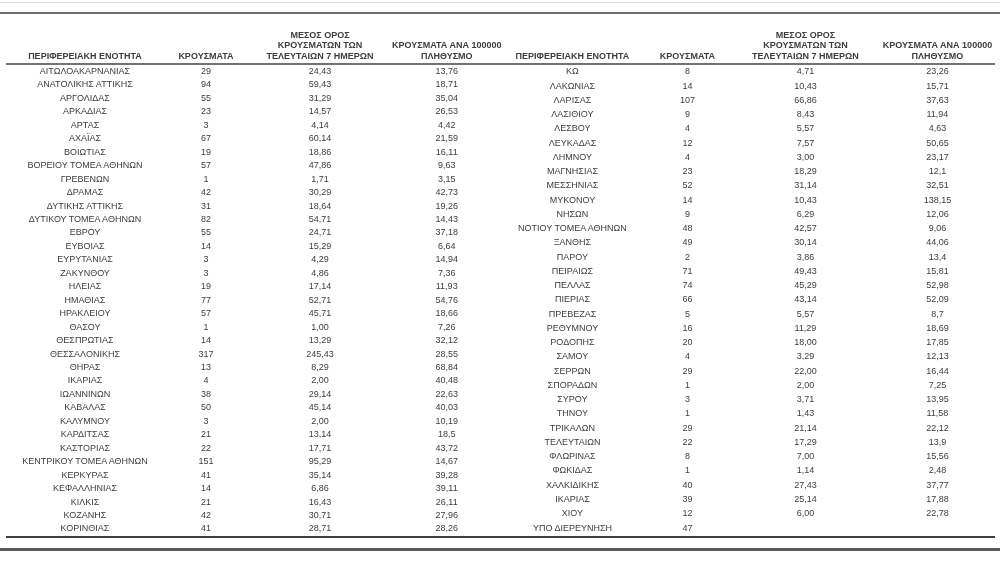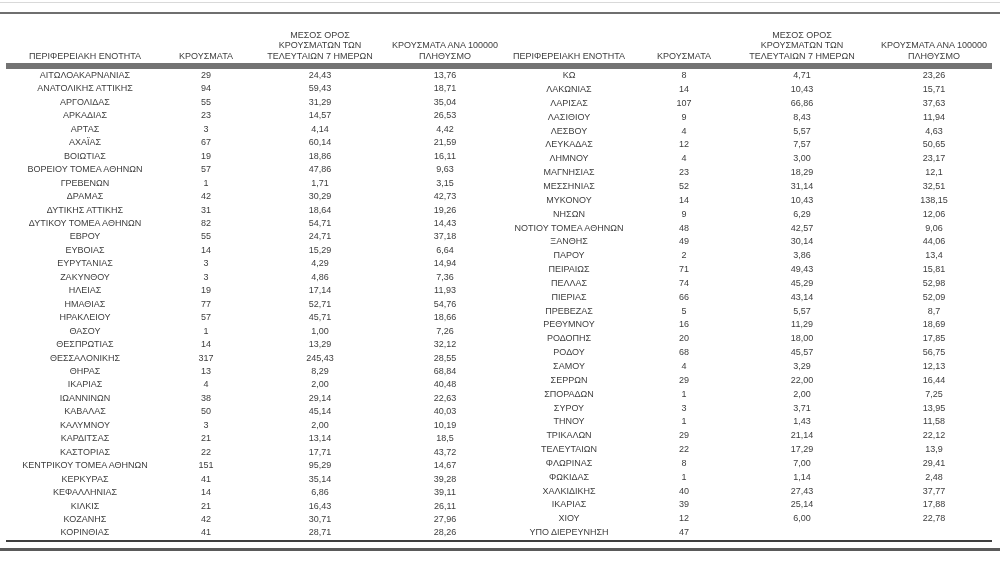--- a/index.html
+++ b/index.html
@@ -40,21 +40,22 @@
     font-weight: 400;
     color: #3d3d3d;
   }
   table.stats thead th {
     vertical-align: bottom;
     height: 41px;
     line-height: 10.5px;
     padding-bottom: 2px;
     white-space: pre;
     overflow: visible;
-    border-bottom: 6px solid #737373;
+    border-bottom: 2px solid #737373;
+    font-weight: bold;
   }
   table.stats tbody td {
     height: 13.45px;
     line-height: 13.45px;
     white-space: nowrap;
     overflow: visible;
   }
   
   .t-left  col.c-region  { width: 158px; }
   .t-left  col.c-cases   { width: 84px;  }
@@ -440,26 +441,20 @@
             <td>11,29</td>
             <td>18,69</td>
           </tr>
           <tr>
             <td>ΡΟΔΟΠΗΣ</td>
             <td>20</td>
             <td>18,00</td>
             <td>17,85</td>
           </tr>
           <tr>
-            <td>ΡΟΔΟΥ</td>
-            <td>68</td>
-            <td>45,57</td>
-            <td>56,75</td>
-          </tr>
-          <tr>
             <td>ΣΑΜΟΥ</td>
             <td>4</td>
             <td>3,29</td>
             <td>12,13</td>
           </tr>
           <tr>
             <td>ΣΕΡΡΩΝ</td>
             <td>29</td>
             <td>22,00</td>
             <td>16,44</td>
@@ -491,21 +486,21 @@
           <tr>
             <td>ΤΕΛΕΥΤΑΙΩΝ</td>
             <td>22</td>
             <td>17,29</td>
             <td>13,9</td>
           </tr>
           <tr>
             <td>ΦΛΩΡΙΝΑΣ</td>
             <td>8</td>
             <td>7,00</td>
-            <td>29,41</td>
+            <td>15,56</td>
           </tr>
           <tr>
             <td>ΦΩΚΙΔΑΣ</td>
             <td>1</td>
             <td>1,14</td>
             <td>2,48</td>
           </tr>
           <tr>
             <td>ΧΑΛΚΙΔΙΚΗΣ</td>
             <td>40</td>

